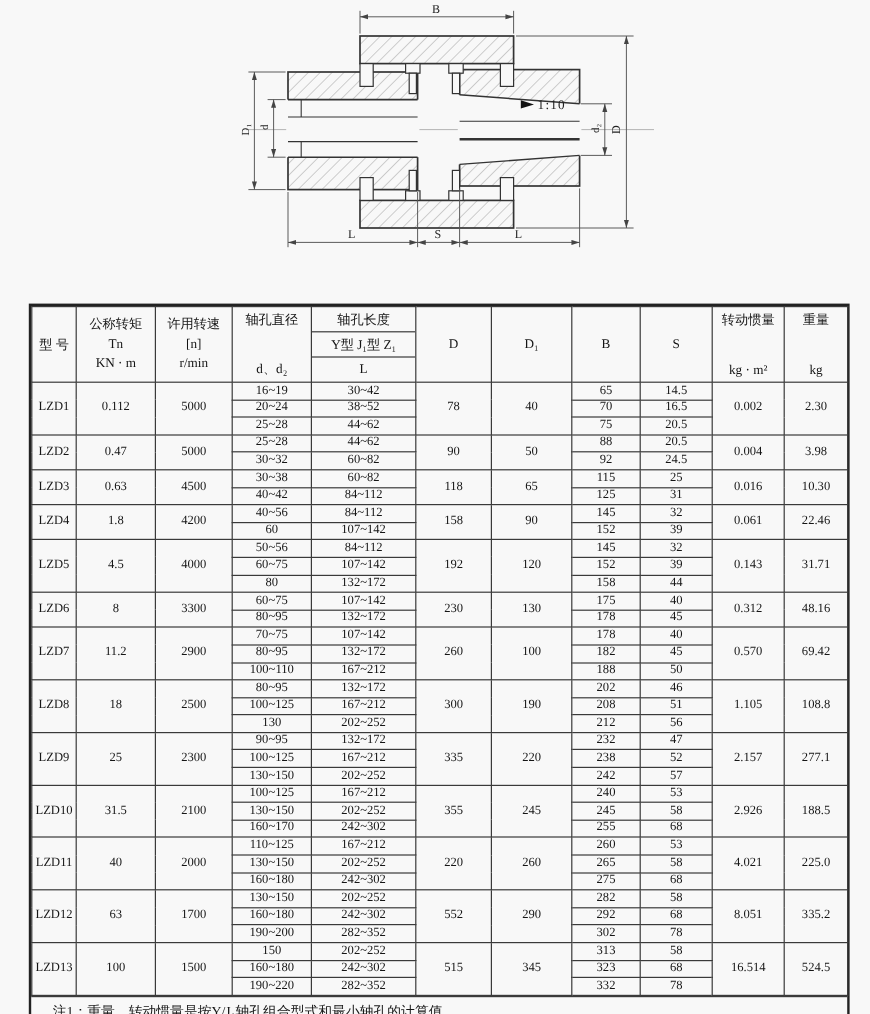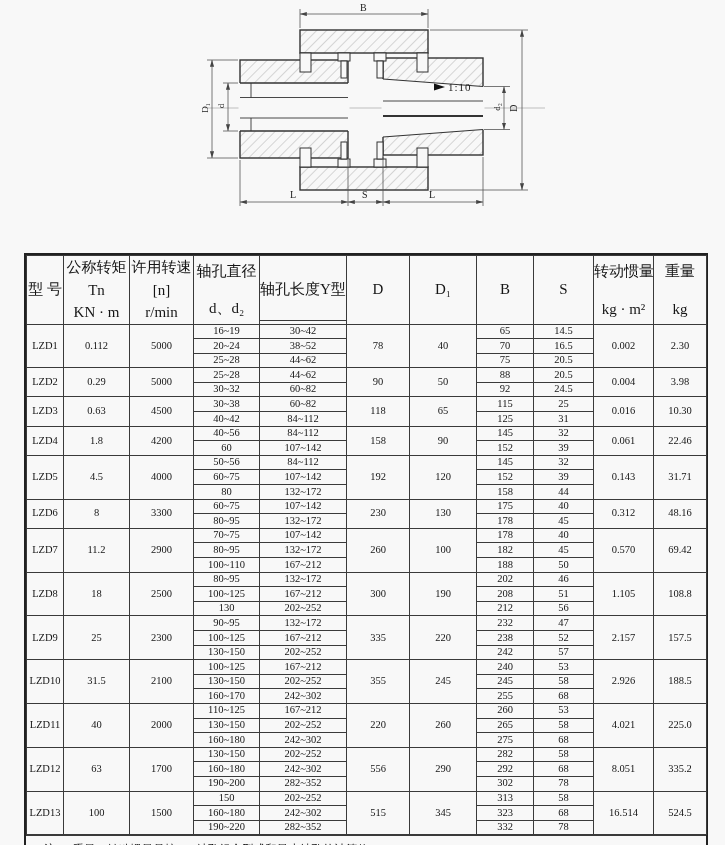--- a/index.html
+++ b/index.html
@@ -24,25 +24,25 @@
   }
   .table-wrap{
     position:absolute;left:24px;top:253px;width:680px;
     border:2px solid #222;background:#f8f8f8;
   }
   table.spec{border-collapse:collapse;table-layout:fixed;width:680px;}
   table.spec th,table.spec td{
     border:1px solid #3a3a3a;padding:0;text-align:center;vertical-align:middle;
     font-weight:normal;overflow:hidden;white-space:nowrap;
   }
-  table.spec thead th{height:62px;font-size:15px;}
+  table.spec thead th{height:62px;font-size:11px;}
   table.spec tbody td{height:13.6px;font-size:10.5px;line-height:1;}
   .hline{line-height:1.5;}
   .vsplit{height:56px;display:flex;flex-direction:column;justify-content:space-between;padding:3px 0;}
-  .len-stack{display:flex;flex-direction:row;height:62px;}
+  .len-stack{display:flex;flex-direction:column;height:62px;}
   .len-stack > div{flex:1;display:flex;align-items:center;justify-content:center;}
   .len-stack > div:nth-child(1),.len-stack > div:nth-child(2){border-bottom:1px solid #3a3a3a;}
   .notes{
     border-top:1px solid #3a3a3a;padding:4px 0 6px 18px;
     font-size:11.5px;line-height:1.6;
   }
   svg text{font-family:"Liberation Serif","DejaVu Serif",serif;fill:#222;}
 </style>
 </head>
 <body>
@@ -233,21 +233,21 @@
             <td>16.5</td>
           </tr>
           <tr>
             <td>25~28</td>
             <td>44~62</td>
             <td>75</td>
             <td>20.5</td>
           </tr>
           <tr>
             <td rowspan="2">LZD2</td>
-            <td rowspan="2">0.29</td>
+            <td rowspan="2">0.47</td>
             <td rowspan="2">5000</td>
             <td>25~28</td>
             <td>44~62</td>
             <td rowspan="2">90</td>
             <td rowspan="2">50</td>
             <td>88</td>
             <td>20.5</td>
             <td rowspan="2">0.004</td>
             <td rowspan="2">3.98</td>
           </tr>
@@ -393,21 +393,21 @@
             <td rowspan="3">LZD9</td>
             <td rowspan="3">25</td>
             <td rowspan="3">2300</td>
             <td>90~95</td>
             <td>132~172</td>
             <td rowspan="3">335</td>
             <td rowspan="3">220</td>
             <td>232</td>
             <td>47</td>
             <td rowspan="3">2.157</td>
-            <td rowspan="3">157.5</td>
+            <td rowspan="3">277.1</td>
           </tr>
           <tr>
             <td>100~125</td>
             <td>167~212</td>
             <td>238</td>
             <td>52</td>
           </tr>
           <tr>
             <td>130~150</td>
             <td>202~252</td>
@@ -463,21 +463,21 @@
             <td>242~302</td>
             <td>275</td>
             <td>68</td>
           </tr>
           <tr>
             <td rowspan="3">LZD12</td>
             <td rowspan="3">63</td>
             <td rowspan="3">1700</td>
             <td>130~150</td>
             <td>202~252</td>
-            <td rowspan="3">556</td>
+            <td rowspan="3">552</td>
             <td rowspan="3">290</td>
             <td>282</td>
             <td>58</td>
             <td rowspan="3">8.051</td>
             <td rowspan="3">335.2</td>
           </tr>
           <tr>
             <td>160~180</td>
             <td>242~302</td>
             <td>292</td>

